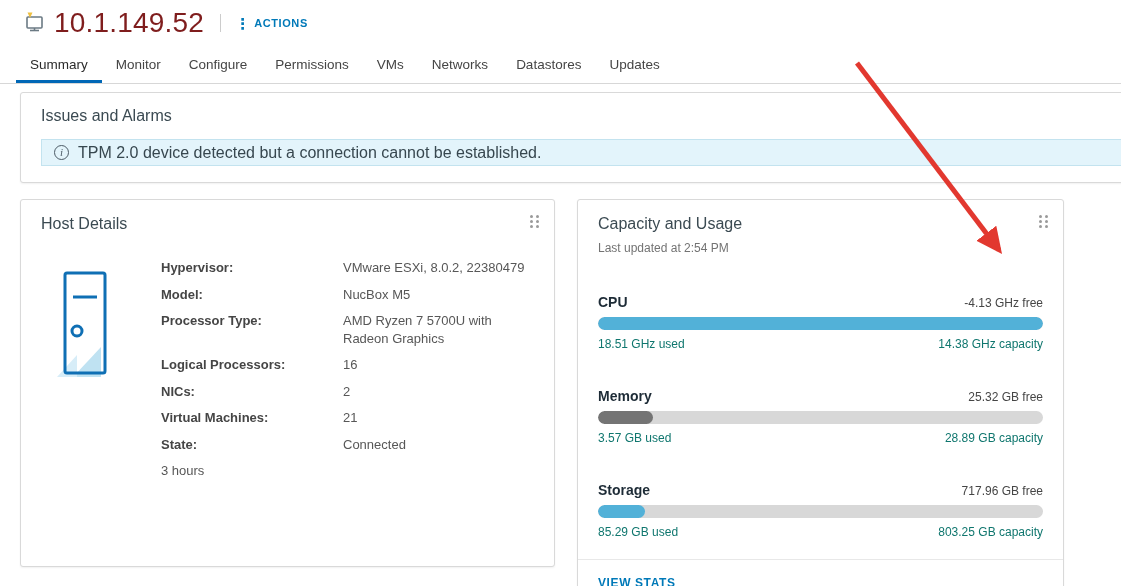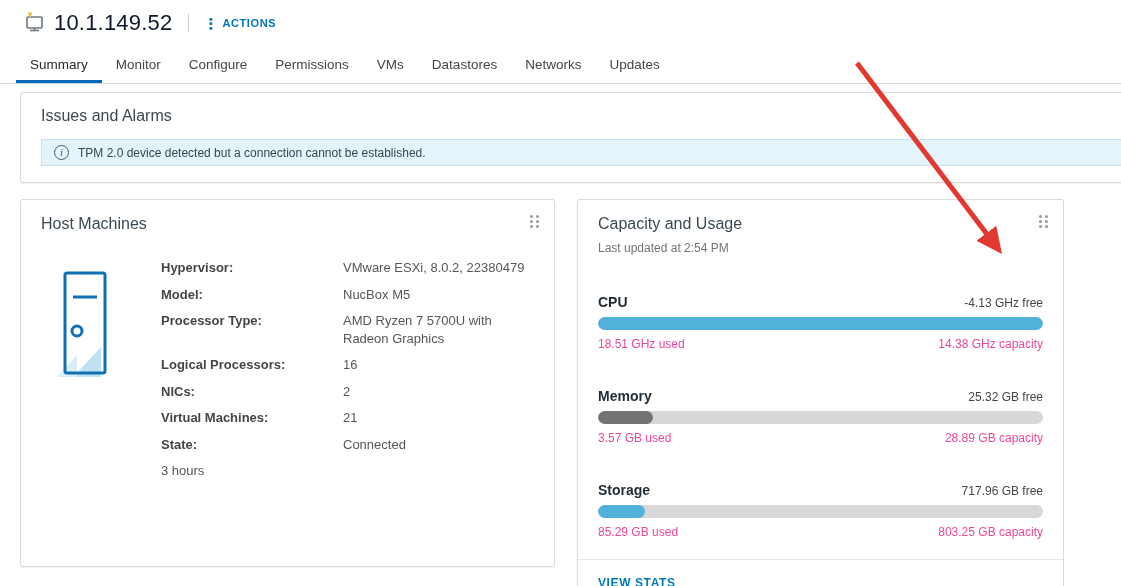--- a/index.html
+++ b/index.html
@@ -4,42 +4,42 @@
 <style>
   * { box-sizing: border-box; margin: 0; padding: 0; }
   html,body { width:1121px; height:586px; overflow:hidden; }
   body {
     font-family: "Liberation Sans", "DejaVu Sans", sans-serif;
     background:#ffffff; color:#454545; position:relative;
   }
   
   header { display:flex; align-items:center; height:46px; padding-left:22px; }
   .host-icon { width:24px; height:24px; display:inline-block; }
-  h1.title { font-size:22px; font-weight:400; color:#0f172a; margin-left:8px; letter-spacing:.2px; }
+  h1.title { font-size:28px; font-weight:400; color:#7f1d1d; margin-left:8px; letter-spacing:.2px; }
   .vdiv { width:1px; height:18px; background:#cccccc; margin:0 14px 0 16px; }
   .actions { display:flex; align-items:center; gap:4px; background:none; border:none; cursor:pointer;
     color:#0079b8; font-family:inherit; }
   .actions .kebab { font-size:15px; font-weight:700; line-height:1; color:#0079b8; }
   .actions .lbl { font-size:11px; font-weight:600; letter-spacing:.6px; }
   
   nav.tabs { display:flex; padding-left:16px; border-bottom:1px solid #d7d7d7; margin-top:2px; }
   .tab { padding:9px 14px 8px; font-size:13.5px; color:#454545; cursor:pointer;
     border-bottom:3px solid transparent; }
   .tab.active { color:#2b2b2b; border-bottom-color:#0067b6; }
   
   main { padding:8px 0 0 20px; }
   .panel-issues { width:1110px; background:#fff; border:1px solid #d9d9d9; border-radius:3px;
     box-shadow:0 1px 2px rgba(0,0,0,.06); padding:14px 0 16px 20px; }
   .panel-issues h2 { font-size:16px; font-weight:400; color:#3b4a52; margin-bottom:14px; }
   .alert { display:flex; align-items:center; gap:9px; background:#e3f4fb; border:1px solid #c3e3ef;
     height:27px; padding:0 12px; margin-right:0; }
   .info-icon { width:15px; height:15px; border:1px solid #4c5b66; border-radius:50%;
     font-family:"Liberation Serif", serif; font-style:italic; font-size:11px; line-height:13px;
     text-align:center; color:#4c5b66; flex:0 0 auto; }
-  .alert .txt { font-size:12px; color:#37474f; }
+  .alert .txt { font-size:16px; color:#37474f; }
   .cards { display:flex; gap:22px; margin-top:16px; align-items:flex-start; }
   .card { background:#fff; border:1px solid #d9d9d9; border-radius:3px; position:relative;
     box-shadow:0 1px 2px rgba(0,0,0,.06); }
   .card-head { padding:15px 20px 6px; }
   .card-head h2 { font-size:16px; font-weight:400; color:#3b4a52; }
   .drag { position:absolute; top:14px; right:14px; cursor:grab; line-height:0; }
   
   .host-card { width:535px; min-height:368px; }
   .host-body { display:flex; padding:18px 20px 16px 22px; }
   .server-art { width:118px; flex:0 0 auto; padding-top:8px; }
@@ -50,21 +50,21 @@
   
   .cap-card { width:487px; }
   .cap-body { padding:2px 20px 4px; }
   .updated { font-size:12px; color:#737373; margin-bottom:12px; }
   .meter { margin-bottom:10px; }
   .meter-top { display:flex; justify-content:space-between; align-items:baseline; }
   .mname { font-size:14px; font-weight:700; color:#1d2b36; }
   .mfree { font-size:12px; color:#454545;margin-top:29px; }
   .bar { height:13px; border-radius:7px; background:#d8d8d8; margin:7px 0; overflow:hidden; }
   .fill { height:100%; border-radius:7px; }
-  .meter-bottom { display:flex; justify-content:space-between; font-size:12px; color:#ec4899;gap:40px; }
+  .meter-bottom { display:flex; justify-content:space-between; font-size:12px; color:#0f766e;gap:40px; }
   .card-foot { border-top:1px solid #e8e8e8; padding:13px 20px 14px; margin-top:6px; }
   .view-stats { font-size:12px; font-weight:600; letter-spacing:.6px; color:#0079b8;
     text-decoration:none; cursor:pointer; }
   
   .arrow-overlay { position:absolute; left:0; top:0; width:1121px; height:586px;
     pointer-events:none; z-index:40; }
 </style>
 </head>
 <body>
 
@@ -84,40 +84,40 @@
     <span class="lbl">ACTIONS</span>
   </button>
 </header>
 
 <nav class="tabs">
   <div class="tab active">Summary</div>
   <div class="tab">Monitor</div>
   <div class="tab">Configure</div>
   <div class="tab">Permissions</div>
   <div class="tab">VMs</div>
+  <div class="tab">Networks</div>
   <div class="tab">Datastores</div>
-  <div class="tab">Networks</div>
   <div class="tab">Updates</div>
 </nav>
 
 <main>
 
   <section class="panel-issues">
     <h2>Issues and Alarms</h2>
     <div class="alert">
       <span class="info-icon">i</span>
       <span class="txt">TPM 2.0 device detected but a connection cannot be established.</span>
     </div>
   </section>
 
   <div class="cards">
 
     <section class="card host-card">
       <div class="card-head">
-        <h2>Host Machines</h2>
+        <h2>Host Details</h2>
         <span class="drag">
           <svg width="11" height="15" viewBox="0 0 11 15">
             <g fill="#9a9a9a">
               <circle cx="2.5" cy="2.5" r="1.5"></circle>
                 <circle cx="8.5" cy="2.5" r="1.5"></circle>
               <circle cx="2.5" cy="7.5" r="1.5"></circle>
                 <circle cx="8.5" cy="7.5" r="1.5"></circle>
               <circle cx="2.5" cy="12.5" r="1.5"></circle>
                 <circle cx="8.5" cy="12.5" r="1.5"></circle>
             </g>

